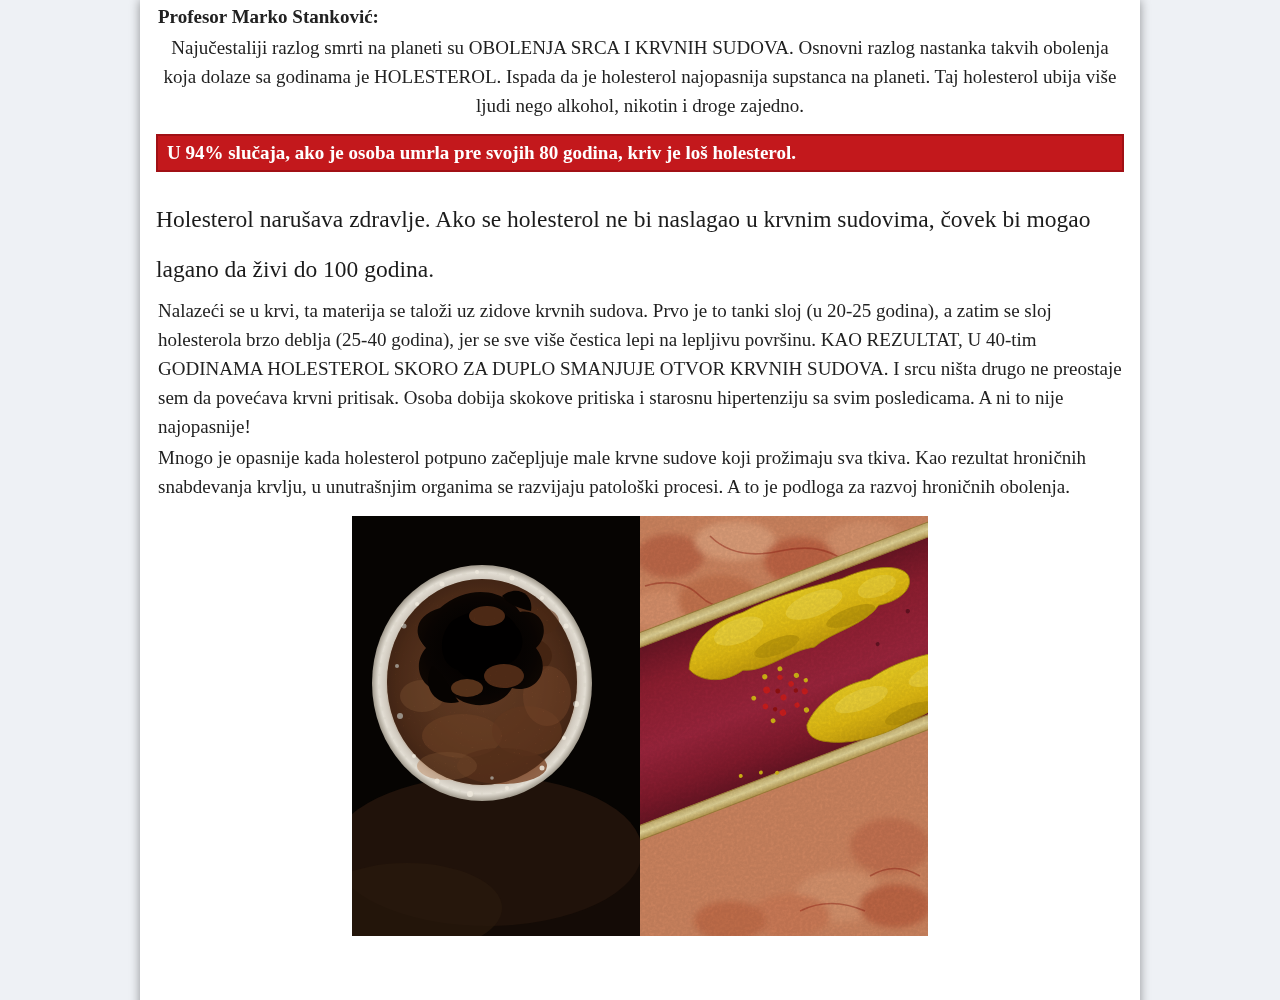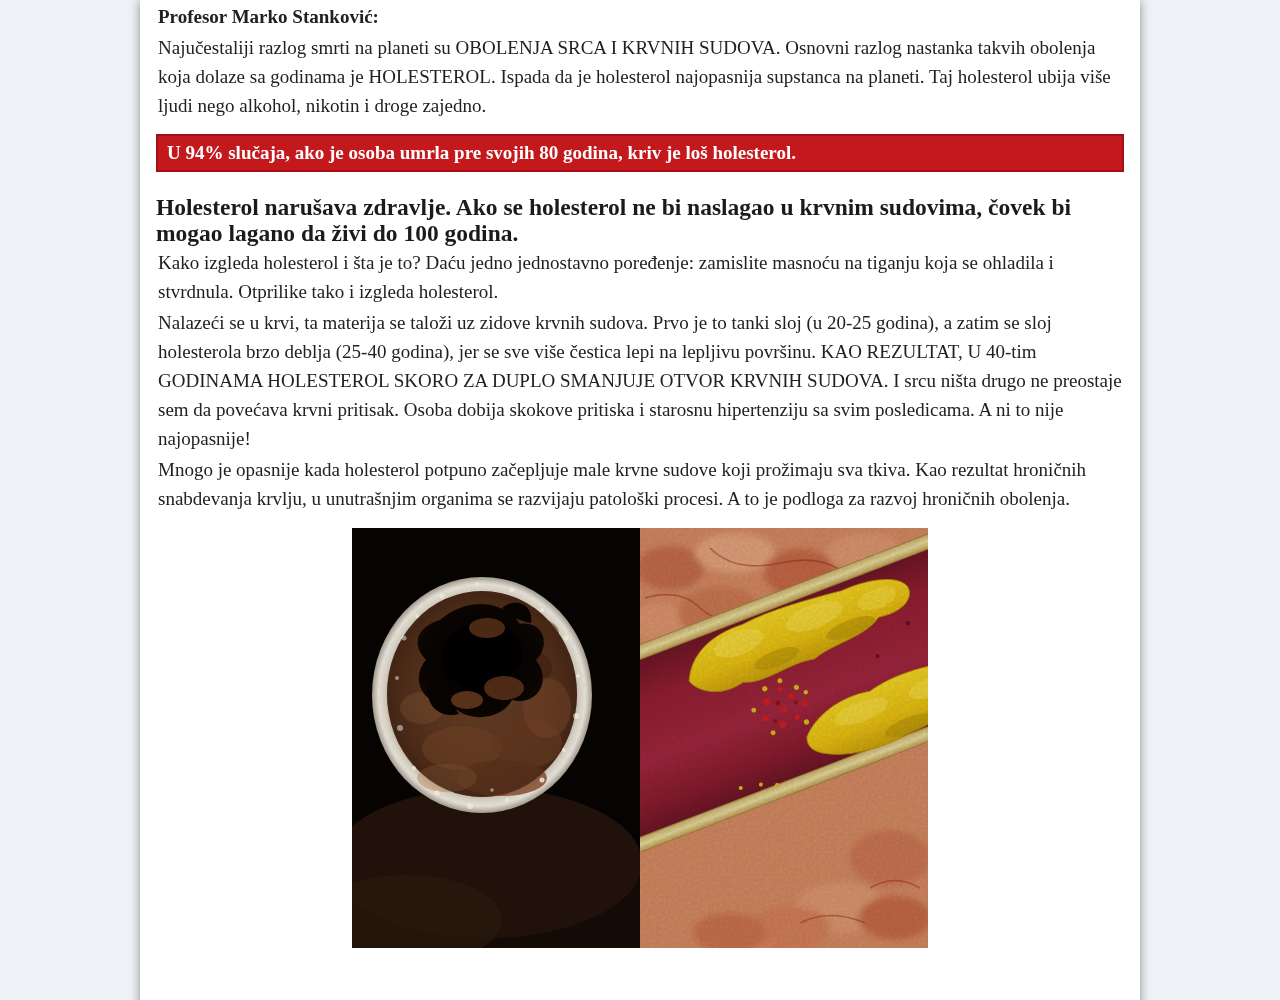--- a/index.html
+++ b/index.html
@@ -14,30 +14,30 @@
     background:#ffffff;
     box-shadow:0 0 10px rgba(0,0,0,.40);
     padding:0 16px;box-sizing:border-box;
     overflow:hidden;
   }
   .card p, .card .author{
     font-size:19px;line-height:29px;margin:2px;
   }
   .author{font-weight:700;margin-top:-18px;}
   .lead{margin-top:25px;}
-  .mortality{margin-top:24px;}
+  .mortality{margin-top:24px;text-align:center;}
   .banner{
     margin-top:14px;height:38px;box-sizing:border-box;
     background:#c3181c;border:2px solid #a11015;
     display:flex;align-items:center;padding:0 9px;
     color:#ffffff;font-weight:700;font-size:19px;line-height:34px;
   }
   h2.heading{
-    margin:22px 0 0 0;font-size:23.5px;line-height:26px;
-    font-weight:700;color:#1b1b1b;
+    margin:22px 0 0 0;font-size:23.5px;line-height:50px;
+    font-weight:400;color:#1b1b1b;
   }
   .comparison{margin-top:37px;}
   .buildup{margin-top:19px;}
   .danger{margin-top:19px;}
   figure.article-figure{
     margin:15px auto 0 auto;width:576px;display:flex;padding:0;
   }
   figure.article-figure svg{display:block;}
 </style>
 </head>
@@ -49,21 +49,20 @@
 
 
   <p class="mortality">Najučestaliji razlog smrti na planeti su OBOLENJA SRCA I KRVNIH SUDOVA. Osnovni razlog nastanka takvih obolenja koja dolaze sa godinama je HOLESTEROL. Ispada da je holesterol najopasnija supstanca na planeti. Taj holesterol ubija više ljudi nego alkohol, nikotin i droge zajedno.</p>
 
   <div class="banner">
     <span>U 94% slučaja, ako je osoba umrla pre svojih 80 godina, kriv je loš holesterol.</span>
   </div>
 
   <h2 class="heading">Holesterol narušava zdravlje. Ako se holesterol ne bi naslagao u krvnim sudovima, čovek bi mogao lagano da živi do 100 godina.</h2>
 
-  <p class="comparison">Kako izgleda holesterol i šta je to? Daću jedno jednostavno poređenje: zamislite masnoću na tiganju koja se ohladila i stvrdnula. Otprilike tako i izgleda holesterol.</p>
 
   <p class="buildup">Nalazeći se u krvi, ta materija se taloži uz zidove krvnih sudova. Prvo je to tanki sloj (u 20-25 godina), a zatim se sloj holesterola brzo deblja (25-40 godina), jer se sve više čestica lepi na lepljivu površinu. KAO REZULTAT, U 40-tim GODINAMA HOLESTEROL SKORO ZA DUPLO SMANJUJE OTVOR KRVNIH SUDOVA. I srcu ništa drugo ne preostaje sem da povećava krvni pritisak. Osoba dobija skokove pritiska i starosnu hipertenziju sa svim posledicama. A ni to nije najopasnije!</p>
 
   <p class="danger">Mnogo je opasnije kada holesterol potpuno začepljuje male krvne sudove koji prožimaju sva tkiva. Kao rezultat hroničnih snabdevanja krvlju, u unutrašnjim organima se razvijaju patološki procesi. A to je podloga za razvoj hroničnih obolenja.</p>
 
   <figure class="article-figure">
 
     <svg width="288" height="420" viewBox="0 0 288 420" xmlns="http://www.w3.org/2000/svg">
       <defs>
         <radialGradient id="rimG" cx="50%" cy="50%" r="50%">

